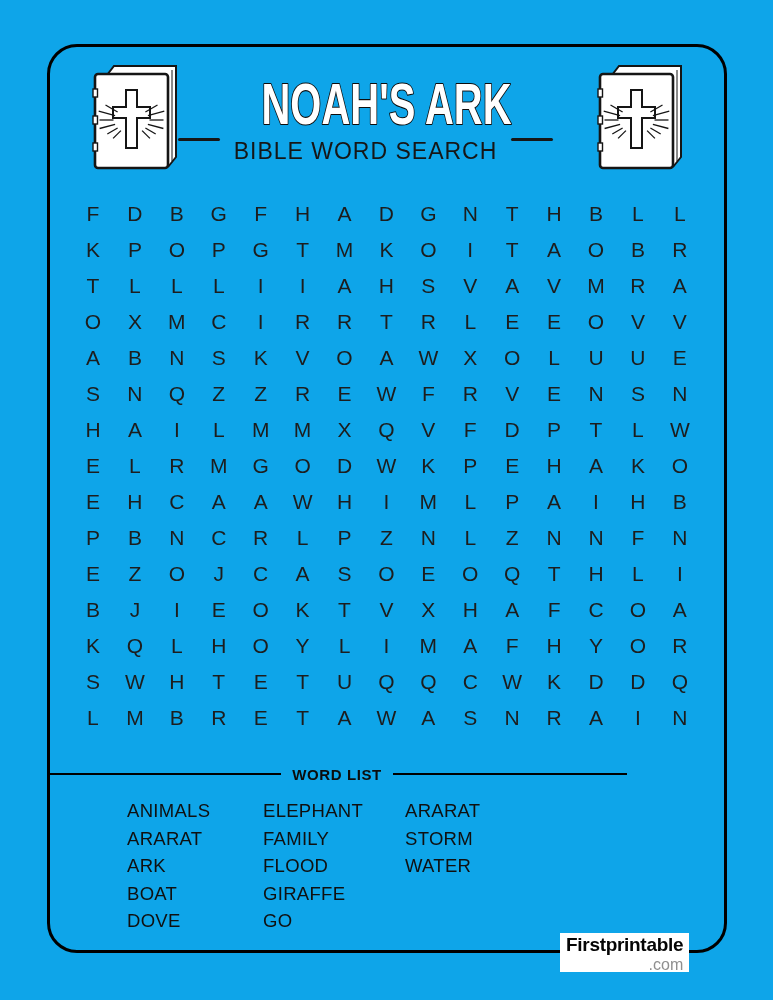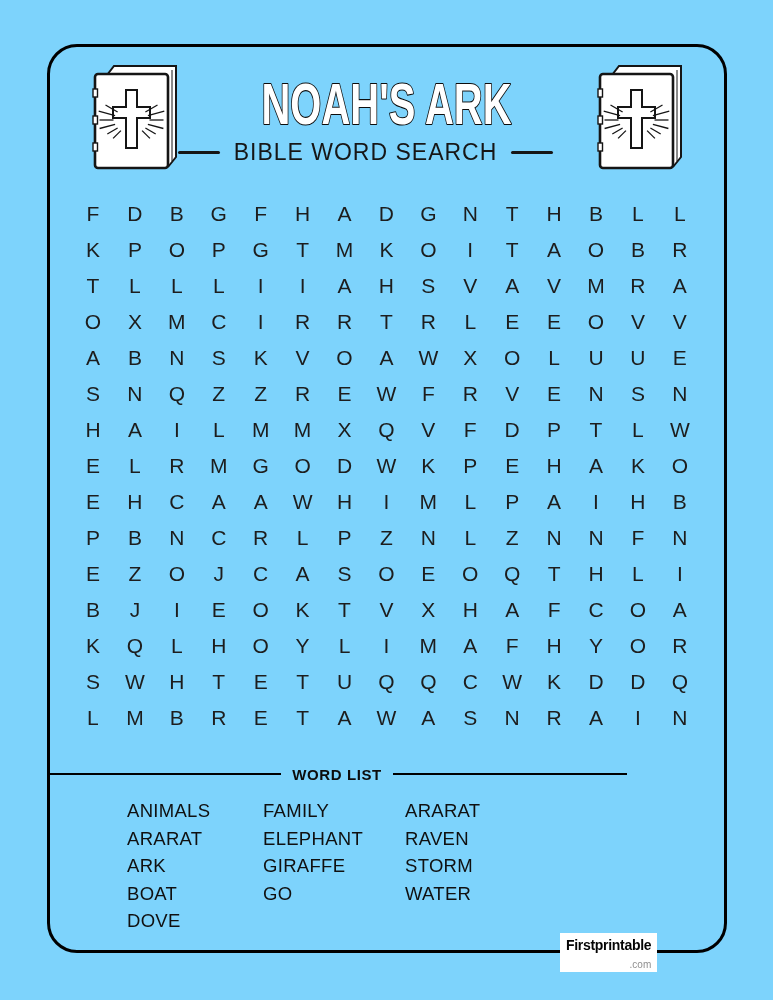--- a/index.html
+++ b/index.html
@@ -1,26 +1,26 @@
 <!DOCTYPE html>
 <html><head>
 <meta charset="utf-8">
 <style>
   html, body { margin:0; padding:0; background:#ffffff; }
   body { width:773px; height:1000px; overflow:hidden;
          font-family:"Liberation Sans", sans-serif; color:#111; }
-  .page { position:relative; width:773px; height:1000px; background:#7dd3fc; }
+  .page { position:relative; width:773px; height:1000px; background:#0ea5e9; }
 
   .border-frame { position:absolute; left:47px; top:44px; width:680px; height:909px;
                   box-sizing:border-box; border:3px solid #000; border-radius:30px; }
 
   
   .title-svg { position:absolute; left:0; top:72px; width:773px; height:64px; }
   .subtitle-row { position:absolute; left:0; top:138px; width:731px; height:28px;
-                  display:flex; align-items:center; justify-content:center; gap:14px; }
+                  display:flex; justify-content:center; gap:14px; }
   .subtitle-text { font-size:23px; letter-spacing:1px; color:#161616; white-space:nowrap; }
   .dash { width:42px; height:3px; background:#161616; border-radius:2px; }
   .bible { position:absolute; top:62px; width:94px; height:118px; }
   .bible.left  { left:87px; }
   .bible.right { left:592px; }
 
   
   .grid { position:absolute; left:72px; top:196px;
           display:grid; grid-template-columns:repeat(15, 41.93px); grid-auto-rows:36px; }
   .cell { display:flex; align-items:center; justify-content:center;
@@ -34,23 +34,23 @@
               color:#0c0c0c; white-space:nowrap; }
   .wl-cols { position:absolute; left:127px; top:797px; display:flex; }
   .wl-col { display:flex; flex-direction:column; }
   .wl-col:nth-child(1){ width:136px; } .wl-col:nth-child(2){ width:142px; }
   .wl-col:nth-child(3){ width:148px; } .wl-col:nth-child(4){ width:150px; }
   .word { font-size:18.5px; line-height:27.6px; letter-spacing:0.3px; color:#101010; }
 
   
   .brand { position:absolute; left:560px; top:933px; padding:0 6px; background:#fff;
            text-align:right; }
-  .brand-name { font-size:14px; font-weight:800; letter-spacing:-0.3px; color:#050505;
+  .brand-name { font-size:19px; font-weight:800; letter-spacing:-0.3px; color:#050505;
                 line-height:24px; }
-  .brand-tld { font-size:10px; color:#8f8f8f; line-height:15px; }
+  .brand-tld { font-size:16px; color:#8f8f8f; line-height:15px; }
   .hidden-defs { position:absolute; width:0; height:0; }
 </style>
 </head>
 <body>
 
 <svg class="hidden-defs" aria-hidden="true">
   <defs>
     <g id="bible-book" stroke="#151515" fill="#ffffff">
       <path d="M20,13 L27,4 L89,4 L89,95 L81,105" stroke-width="2" fill="#ffffff"></path>
       <line x1="85" y1="8" x2="85" y2="99" stroke-width="1"></line>
@@ -334,28 +334,28 @@
 
   <div class="wl-cols">
     <div class="wl-col">
         <div class="word">ANIMALS</div>
         <div class="word">ARARAT</div>
         <div class="word">ARK</div>
         <div class="word">BOAT</div>
         <div class="word">DOVE</div>
       </div>
     <div class="wl-col">
+        <div class="word">ELEPHANT</div>
         <div class="word">FAMILY</div>
-        <div class="word">ELEPHANT</div>
+        <div class="word">FLOOD</div>
         <div class="word">GIRAFFE</div>
         <div class="word">GO</div>
       </div>
     <div class="wl-col">
         <div class="word">ARARAT</div>
-        <div class="word">RAVEN</div>
         <div class="word">STORM</div>
         <div class="word">WATER</div>
       </div>
   </div>
 
   <div class="brand">
     <div class="brand-name">Firstprintable</div>
     <div class="brand-tld">.com</div>
   </div>
 

